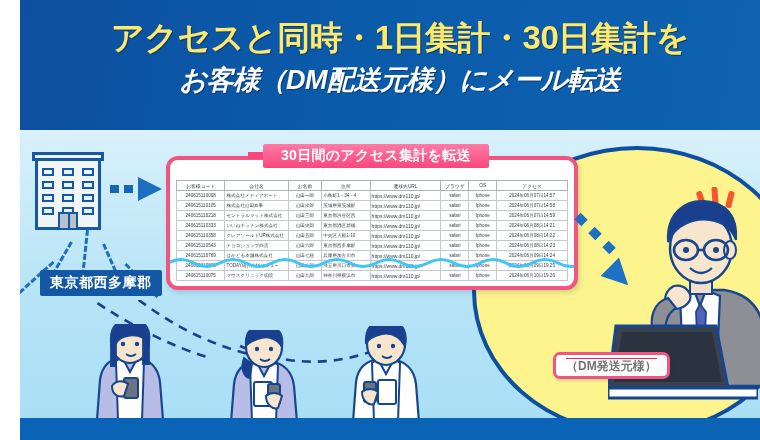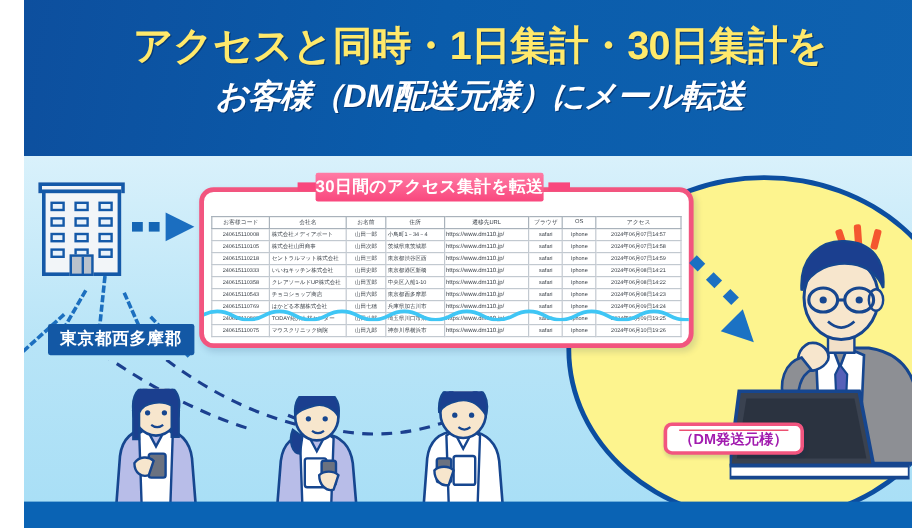--- a/index.html
+++ b/index.html
@@ -118,21 +118,21 @@
   .wave{
     position:absolute;left:-2px;bottom:18px;width:420px;height:12px;
     overflow:hidden;
   }
   .wave svg{display:block;}
 
   .pink-banner{
     position:absolute;left:243px;top:144px;
     background:linear-gradient(180deg,#ff7ba5 0%,#f9477d 100%);
     color:#ffffff;font-size:14px;font-weight:bold;
-    padding:3px 0;border-radius:2px;white-space:nowrap;z-index:6;
+    padding:3px 18px;border-radius:2px;white-space:nowrap;z-index:6;
     letter-spacing:0.3px;
   }
   .banner-tail{
     position:absolute;left:228px;top:152px;width:18px;height:7px;
     background:#f9477d;z-index:5;
   }
   .banner-tail2{
     position:absolute;left:437px;top:152px;width:18px;height:7px;
     background:#f9477d;z-index:5;
   }
@@ -154,21 +154,21 @@
 
   
   .red-label{
     position:absolute;left:533px;top:352px;
     background:#ffffff;border:3px solid #f2557f;border-radius:7px;
     padding:2px 10px 3px 10px;text-align:center;z-index:12;
     box-shadow:1px 2px 3px rgba(0,40,90,0.15);
   }
   .rl1{font-size:19px;font-weight:bold;color:#e8274f;line-height:1.05;letter-spacing:0.5px;}
   .rl-sep{height:1px;background:#e8274f;margin:1px 0 1px 0;}
-  .rl2{font-size:12px;font-weight:bold;color:#a21caf;line-height:1.1;}
+  .rl2{font-size:12px;font-weight:bold;color:#737373;line-height:1.1;}
 
   
   .ppl{position:absolute;left:70px;top:300px;width:380px;height:120px;}
   .conn{position:absolute;left:0;top:0;width:400px;height:120px;}
 </style>
 </head>
 <body>
 
 <div class="stage">
 

